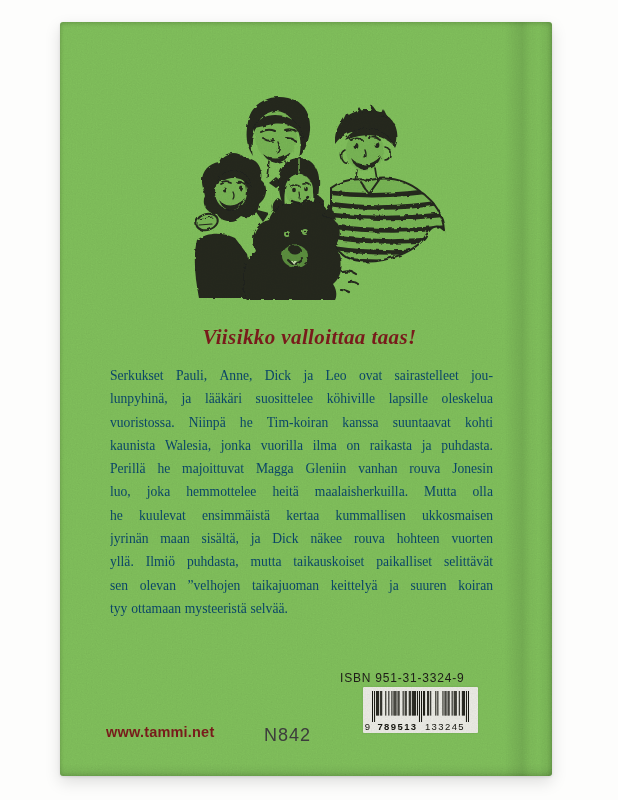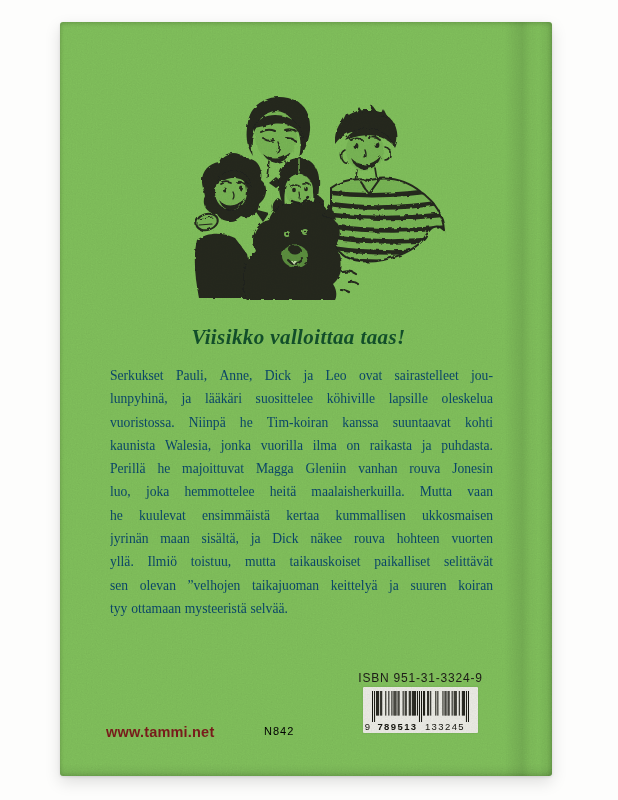--- a/index.html
+++ b/index.html
@@ -21,36 +21,36 @@
   }
   .bottomshade{
     position:absolute;left:0;bottom:0;width:100%;height:12px;z-index:5;pointer-events:none;
     background:linear-gradient(180deg, rgba(0,0,0,0) 0%, rgba(0,0,0,0.07) 100%);
   }
   .grain{position:absolute;inset:0;width:100%;height:100%;z-index:4;opacity:0.30;pointer-events:none;}
 
   .illu{position:absolute;left:133px;top:70px;width:258px;height:208px;z-index:2;}
 
   .title{
-    position:absolute;left:47px;top:302px;width:383px;margin:0;z-index:3;
+    position:absolute;left:58px;top:302px;width:383px;margin:0;z-index:3;
     text-align:center;font-style:italic;font-weight:bold;font-size:21px;line-height:1.25;
-    letter-spacing:0.4px;color:#14532d;
+    letter-spacing:0.4px;color:#7f1d1d;
   }
   .bodytext{
     position:absolute;left:50px;top:346px;width:383px;z-index:3;
     font-size:13.6px;color:#0c4a6e;word-spacing:-0.3px;text-align:right;
   }
   .bline{display:flex;justify-content:space-between;height:23.3px;align-items:baseline;overflow:hidden;white-space:pre;}
   .bline.lastline{justify-content:flex-start;gap:0.28em;}
   .bline.indent{padding-left:28px;}
 
   .isbn-label{
     position:absolute;left:280px;top:649px;width:161px;z-index:3;
     font-family:"Liberation Sans","DejaVu Sans",sans-serif;
-    font-size:12px;letter-spacing:0.8px;text-align:center;color:#20201a;
+    font-size:12px;letter-spacing:0.8px;text-align:left;color:#20201a;
   }
   .barcode{
     position:absolute;left:303px;top:665px;width:115px;height:46px;z-index:3;
     background:#f3f3ec;border-radius:1px;box-shadow:0 0 2px rgba(0,0,0,0.15);
   }
   .barcode svg{position:absolute;left:9px;top:4px;width:97px;height:31px;display:block;}
   .barcode svg rect{fill:#16160f;}
   .bc-digit{
     position:absolute;bottom:1px;text-align:center;
     font-family:"Liberation Sans","DejaVu Sans",sans-serif;
@@ -61,21 +61,21 @@
   .bc-right{left:59px;width:46px;}
 
   .website{
     position:absolute;left:46px;top:702px;z-index:3;
     font-family:"Liberation Sans","DejaVu Sans",sans-serif;
     font-weight:bold;font-size:14.5px;letter-spacing:0.2px;color:#7f1d1d;
   }
   .code{
     position:absolute;left:204px;top:703px;z-index:3;
     font-family:"Liberation Sans","DejaVu Sans",sans-serif;
-    font-size:11px;letter-spacing:1px;color:#000000;
+    font-size:18px;letter-spacing:1px;color:#404040;
   }
 </style>
 </head>
 <body>
 
 <div class="page">
   <div class="cover">
 
     <svg class="illu" viewBox="0 0 258 208" aria-hidden="true">
       <defs>
@@ -178,24 +178,24 @@
     </svg>
 
     <h1 class="title">Viisikko valloittaa taas!</h1>
 
     <div class="bodytext">
         <div class="bline"><span>Serkukset</span><span>Pauli,</span><span>Anne,</span><span>Dick</span><span>ja</span><span>Leo</span><span>ovat</span><span>sairastelleet</span><span>jou-</span></div>
         <div class="bline"><span>lunpyhinä,</span><span>ja</span><span>lääkäri</span><span>suosittelee</span><span>köhiville</span><span>lapsille</span><span>oleskelua</span></div>
         <div class="bline"><span>vuoristossa.</span><span>Niinpä</span><span>he</span><span>Tim-koiran</span><span>kanssa</span><span>suuntaavat</span><span>kohti</span></div>
         <div class="bline"><span>kaunista</span><span>Walesia,</span><span>jonka</span><span>vuorilla</span><span>ilma</span><span>on</span><span>raikasta</span><span>ja</span><span>puhdasta.</span></div>
         <div class="bline"><span>Perillä</span><span>he</span><span>majoittuvat</span><span>Magga</span><span>Gleniin</span><span>vanhan</span><span>rouva</span><span>Jonesin</span></div>
-        <div class="bline"><span>luo,</span><span>joka</span><span>hemmottelee</span><span>heitä</span><span>maalaisherkuilla.</span><span>Mutta</span><span>vaan</span></div>
+        <div class="bline"><span>luo,</span><span>joka</span><span>hemmottelee</span><span>heitä</span><span>maalaisherkuilla.</span><span>Mutta</span><span>olla</span></div>
         <div class="bline"><span>he</span><span>kuulevat</span><span>ensimmäistä</span><span>kertaa</span><span>kummallisen</span><span>ukkosmaisen</span></div>
         <div class="bline"><span>jyrinän</span><span>maan</span><span>sisältä,</span><span>ja</span><span>Dick</span><span>näkee</span><span>rouva</span><span>hohteen</span><span>vuorten</span></div>
-        <div class="bline"><span>yllä.</span><span>Ilmiö</span><span>toistuu,</span><span>mutta</span><span>taikauskoiset</span><span>paikalliset</span><span>selittävät</span></div>
+        <div class="bline"><span>yllä.</span><span>Ilmiö</span><span>puhdasta,</span><span>mutta</span><span>taikauskoiset</span><span>paikalliset</span><span>selittävät</span></div>
         <div class="bline"><span>sen</span><span>olevan</span><span>”velhojen</span><span>taikajuoman</span><span>keittelyä</span><span>ja</span><span>suuren</span><span>koiran</span></div>
         <div class="bline lastline"><span>tyy</span><span>ottamaan</span><span>mysteeristä</span><span>selvää.</span></div>
       </div>
 
     <div class="isbn-label">ISBN 951-31-3324-9</div>
     <div class="barcode">
         <svg viewBox="0 0 95 34" preserveAspectRatio="none">
           <rect x="0" y="0" width="1" height="34"></rect>
           <rect x="2" y="0" width="1" height="34"></rect>
           <rect x="4" y="0" width="1" height="27"></rect>

